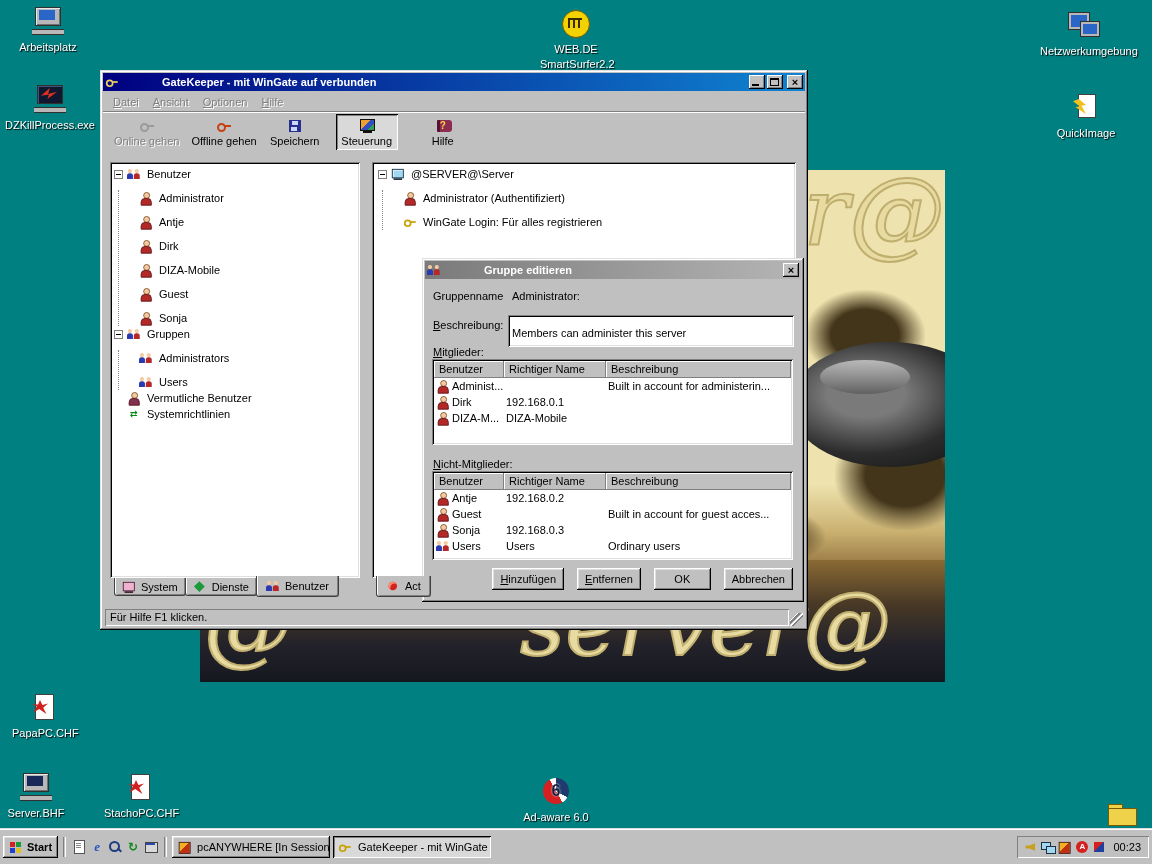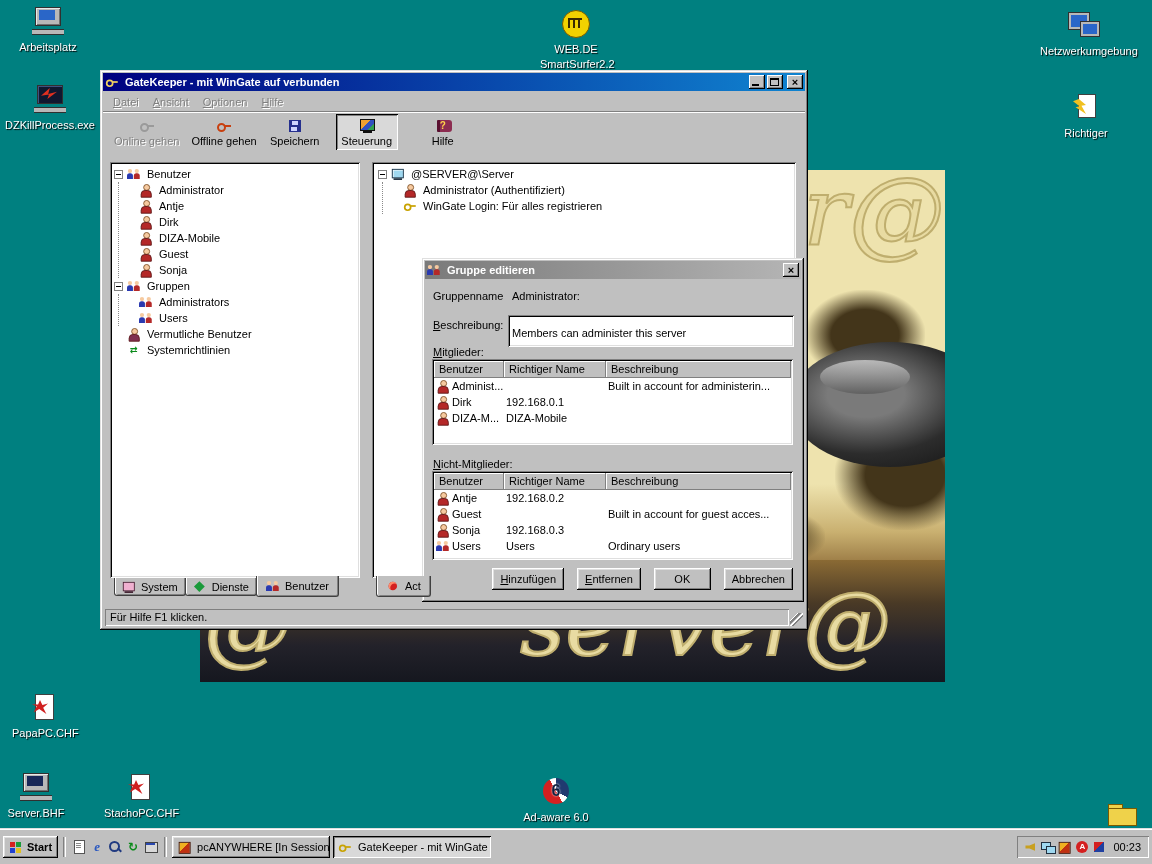--- a/index.html
+++ b/index.html
@@ -10,21 +10,21 @@
   .frame { background:#c0c0c0; box-shadow: inset -1px -1px 0 #000, inset 1px 1px 0 #dfdfdf, inset -2px -2px 0 #808080, inset 2px 2px 0 #fff; }
   .raised { background:#c0c0c0; box-shadow: inset -1px -1px 0 #000, inset 1px 1px 0 #fff, inset -2px -2px 0 #808080, inset 2px 2px 0 #dfdfdf; }
   .pressed { background:#d9d9d9; box-shadow: inset 1px 1px 0 #000, inset -1px -1px 0 #fff, inset 2px 2px 0 #808080; }
   .field { background:#fff; box-shadow: inset 1px 1px 0 #808080, inset -1px -1px 0 #fff, inset 2px 2px 0 #000, inset -2px -2px 0 #dfdfdf; }
   .ulf::first-letter { text-decoration: underline; }
 
   
   .titlebar { position:absolute; left:3px; top:3px; right:3px; height:18px; display:flex; align-items:center; gap:2px; padding:0 2px;
               background:linear-gradient(90deg,#000080,#1084d0); color:#fff; font-weight:bold; }
   .titlebar.inactive { background:linear-gradient(90deg,#7a7a7a,#b5b5b5); }
-  .title-text { flex:1; padding-left:2px; white-space:nowrap; overflow:hidden; }
+  .title-text { flex:1; padding-left:2px; white-space:nowrap; overflow:hidden;margin-left:37px; }
   .tb-btn { width:16px; height:14px; position:relative; flex:none; display:flex; align-items:center; justify-content:center;
             background:#c0c0c0; box-shadow: inset -1px -1px 0 #000, inset 1px 1px 0 #fff, inset -2px -2px 0 #808080; color:#000; }
   .g-min { position:absolute; left:3px; bottom:3px; width:7px; height:2px; background:#000; }
   .g-max { position:absolute; left:3px; top:3px; width:9px; height:8px; border:1px solid #000; border-top-width:2px; }
   .g-x { font:bold 11px/12px "Liberation Sans",sans-serif; margin-top:-1px; }
 
   
   .mi { width:16px; height:16px; position:relative; display:inline-block; vertical-align:middle; flex:none; }
   .mi::before, .mi::after { content:''; position:absolute; }
   .mi.s { transform:scale(.85); transform-origin:left center; }
@@ -106,21 +106,21 @@
   .menubar { position:absolute; left:3px; top:22px; right:3px; height:19px; display:flex; align-items:center; padding-left:3px; }
   .menu-item { padding:2px 7px; color:#808080; text-shadow:1px 1px 0 #fff; }
   .toolbar { position:absolute; left:3px; top:41px; right:3px; height:41px; border-top:1px solid #808080; box-shadow:inset 0 1px 0 #fff; display:flex; align-items:center; padding-left:6px; }
   .tbtn { min-width:62px; height:36px; display:flex; flex-direction:column; align-items:center; justify-content:center; gap:1px; padding:0 5px; margin-right:2px; }
   .tbtn.disabled { color:#808080; text-shadow:1px 1px 0 #fff; }
   .lpanel { position:absolute; left:10px; top:92px; width:250px; height:416px; overflow:hidden; padding:4px 0 0 2px; }
   .rpanel { position:absolute; left:272px; top:92px; width:424px; height:416px; overflow:hidden; padding:4px 0 0 4px; }
   .splitter { position:absolute; left:263px; top:92px; width:6px; height:416px; }
   .trow { display:flex; align-items:center; height:16px; gap:4px; padding-left:2px; white-space:nowrap; }
   .kids { margin-left:6px; border-left:1px dotted #8a8a8a; }
-  .kids .trow { padding-left:20px; }
+  .kids .trow { padding-left:20px;margin-top:8px; }
   .sp { width:9px; flex:none; }
   .eb { width:9px; height:9px; flex:none; background:#fff; border:1px solid #808080; position:relative; }
   .eb::before { content:''; position:absolute; left:1px; top:3px; width:5px; height:1px; background:#000; }
   .ltabs { position:absolute; left:14px; top:508px; height:22px; display:flex; align-items:flex-start; }
   .tab { height:18px; padding:0 7px; display:flex; align-items:center; gap:3px; background:#c0c0c0; margin-right:-1px;
          border:1px solid #404040; border-top:none; border-radius:0 0 3px 3px; box-shadow:inset 1px 0 0 #fff, inset -1px 0 0 #808080, inset 0 -1px 0 #808080; }
   .tab.active { height:21px; margin-top:-2px; position:relative; z-index:2; padding:0 9px; }
   .statusbar { position:absolute; left:3px; bottom:3px; right:3px; height:21px; padding-top:3px; }
   .status-inner { position:absolute; left:2px; right:16px; top:3px; height:17px; padding:2px 0 0 5px; box-shadow:inset 1px 1px 0 #808080, inset -1px -1px 0 #fff; }
   .grip { position:absolute; right:2px; bottom:1px; width:13px; height:13px;
@@ -170,21 +170,21 @@
     <span class="dic dic-webde"></span>
     <div class="dlabel">WEB.DE</div>
     <div class="dlabel" style="margin-top:3px;">SmartSurfer2.2</div>
   </div>
   <div class="dicon" style="left:1040px;top:10px;width:88px;">
     <span class="dic dic-network"></span>
     <div class="dlabel">Netzwerkumgebung</div>
   </div>
   <div class="dicon" style="left:1050px;top:92px;width:72px;">
     <span class="dic dic-quickimage"></span>
-    <div class="dlabel">Richtiger</div>
+    <div class="dlabel">QuickImage</div>
   </div>
   <div class="dicon" style="left:12px;top:692px;width:64px;">
     <span class="dic dic-chf"></span>
     <div class="dlabel">PapaPC.CHF</div>
   </div>
   <div class="dicon" style="left:6px;top:772px;width:60px;">
     <span class="dic dic-server"></span>
     <div class="dlabel">Server.BHF</div>
   </div>
   <div class="dicon" style="left:104px;top:772px;width:72px;">

